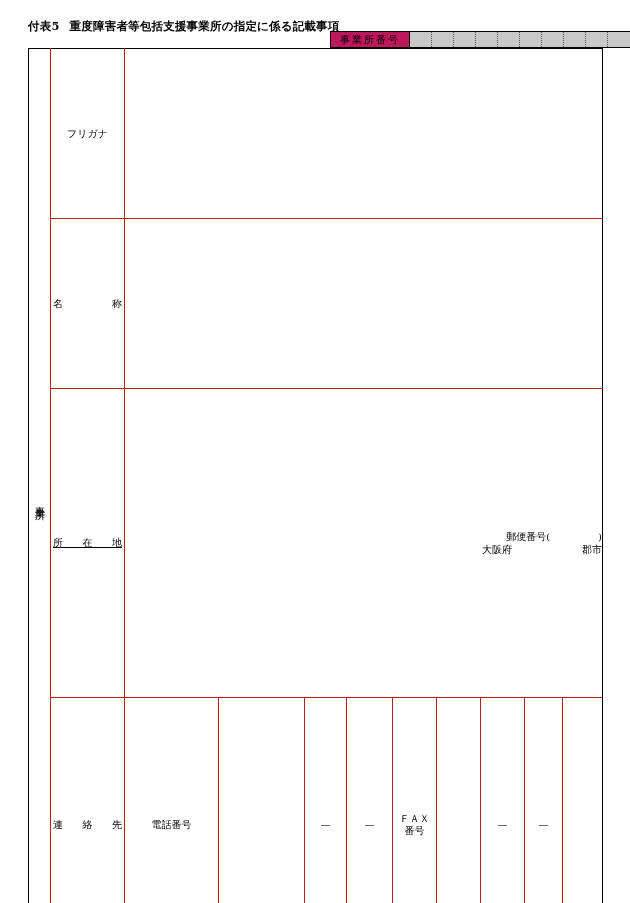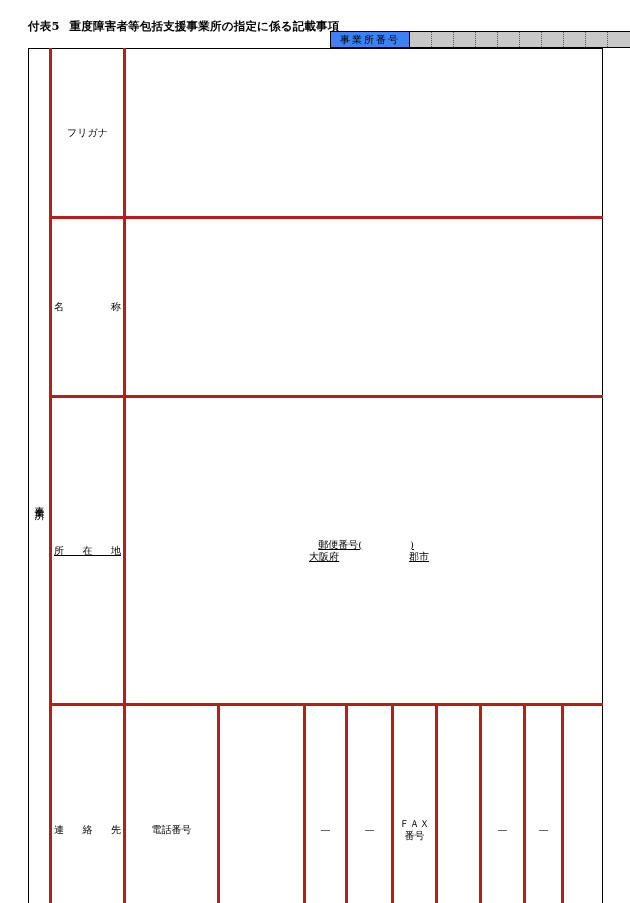--- a/index.html
+++ b/index.html
@@ -15,49 +15,49 @@
   .title{
     position:absolute;left:28px;top:19px;
     font-size:11.5px;font-weight:bold;letter-spacing:.2px;white-space:nowrap;
   }
   .title .t-num{margin-right:10px;}
 
   
   .jno-wrap{position:absolute;left:330px;top:31px;display:flex;border:1px solid #000;height:17px;box-sizing:border-box;}
   .jno-label{
     width:78px;display:flex;align-items:center;justify-content:center;
-    font-size:10px;background:#3b82f6;border-right:1px solid #000;letter-spacing:2px;
+    font-size:10px;background:#be185d;border-right:1px solid #000;letter-spacing:2px;
   }
   .jno-cells{display:flex;background:#c8c8c8;}
   .jno-cell{width:22px;border-right:1px dotted #555;box-sizing:border-box;}
   .jno-cell:last-child{border-right:none;}
 
   
   table.form{
     position:absolute;left:28px;top:48px;
     width:574px;
     border-collapse:collapse;
     table-layout:fixed;
     font-size:10px;
   }
   table.form td{
-    border:3px solid #b91c1c;
+    border:1px solid #b91c1c;
     padding:0 2px;
     vertical-align:middle;
     height:15px;
     line-height:1.15;
     overflow:hidden;
   }
   .outer-l{border-left:1px solid #000 !important;}
   .outer-r{border-right:1px solid #000 !important;}
   .sb{border-bottom:1px solid #000 !important;}
   .st{border-top:1px solid #000 !important;}
 
   .c{text-align:center;margin-left:32px;}
-  .l{text-align:center;text-decoration:underline;}
+  .l{text-align:right;}
   .just{
     text-align:justify;text-align-last:justify;
     padding-left:4px;padding-right:4px;
   }
   .vert{
     writing-mode:vertical-rl;
     text-orientation:upright;
     margin:0 auto;
     letter-spacing:2px;
     line-height:1;

